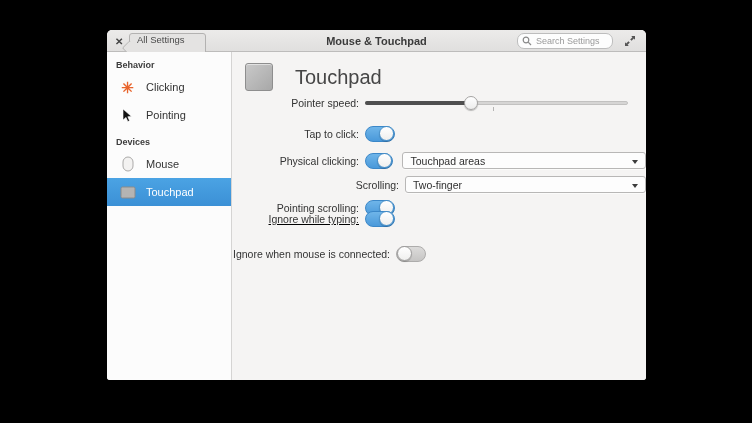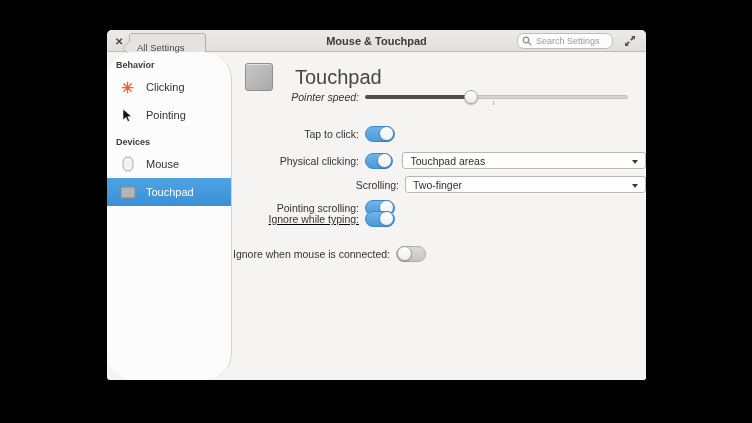--- a/index.html
+++ b/index.html
@@ -14,21 +14,21 @@
 
   
   .titlebar { position:absolute; left:0; top:0; right:0; height:22px;
               background:linear-gradient(#ecebea,#e0dfde);
               border-bottom:1px solid #bdbcbb; }
   .close-btn { position:absolute; left:8px; top:0; height:22px; display:flex;
                align-items:center; font-size:10px; font-weight:bold; color:#444;
                cursor:default; }
   .back-btn { position:absolute; left:22px; top:3px; height:29px;
               background:#e4e3e2; border:1px solid #b3b2b1; border-radius:3px;
-              padding:0 20px 0 7px; display:flex; align-items:center;
+              padding:0 20px 0 7px; display:flex; 
               font-size:9.5px; color:#4a4a4a; }
   .back-btn::before { content:""; position:absolute; left:-6px; top:50%;
               width:10px; height:10px; transform:translateY(-50%) rotate(45deg);
               background:#e4e3e2; border-left:1px solid #b3b2b1;
               border-bottom:1px solid #b3b2b1; border-radius:2px 0 2px 2px; }
   .back-label { position:relative; z-index:1; }
   .win-title { position:absolute; left:0; right:0; top:0; height:22px;
                display:flex; align-items:center; justify-content:center;
                font-size:11px; font-weight:bold; color:#3b3b3b; pointer-events:none; }
   .search-box { position:absolute; right:33px; top:3px; width:96px; height:16px;
@@ -37,21 +37,21 @@
   .search-box input { border:none; outline:none; background:transparent;
                 width:100%; font-size:9px; color:#555;
                 font-family:"Liberation Sans", sans-serif; }
   .search-box input::placeholder { color:#9a9a9a; }
   .search-glyph { flex:0 0 auto; margin-right:4px; display:flex; }
   .expand-btn { position:absolute; right:10px; top:5px; width:12px; height:12px;
                 display:flex; }
 
   
   .sidebar { position:absolute; left:0; top:22px; bottom:0; width:125px;
-             background:#fcfcfc; border-right:1px solid #d5d4d3;border-radius:27px; }
+             background:#fcfcfc; border-right:1px solid #d5d4d3; }
   .side-header { height:13px; margin:6px 0 2px 9px; font-size:9px;
                  font-weight:bold; color:#3d3d3d; display:flex; align-items:center; }
   .side-item { height:28px; display:flex; align-items:center; padding-left:12px;
                font-size:11px; color:#333; }
   .side-item .ic { width:17px; height:17px; margin-right:10px; display:flex;
                    align-items:center; justify-content:center; }
   .side-item.selected { background:linear-gradient(#4ba3e4,#3b90d6); color:#fff; }
   .starburst { color:#e8642c; font-size:15px; line-height:15px; font-weight:bold; }
 
   
@@ -170,21 +170,21 @@
       </div>
     </div>
 
     <div class="content">
 
       <div class="page-head">
         <div class="page-icon"></div>
         <div class="page-title">Touchpad</div>
       </div>
 
-      <div class="row" style="top:37px;font-style:italic;">
+      <div class="row" style="top:43px;">
         <div class="lbl">Pointer speed:</div>
         <div class="slider">
           <div class="track"></div>
           <div class="fill" style="width: 40.3%;"></div>
           <div class="tick" style="left: 48.7%;"></div>
           <div class="knob" style="left: 40.3%;"></div>
         </div>
       </div>
 
       <div class="row" style="top:74px;">

